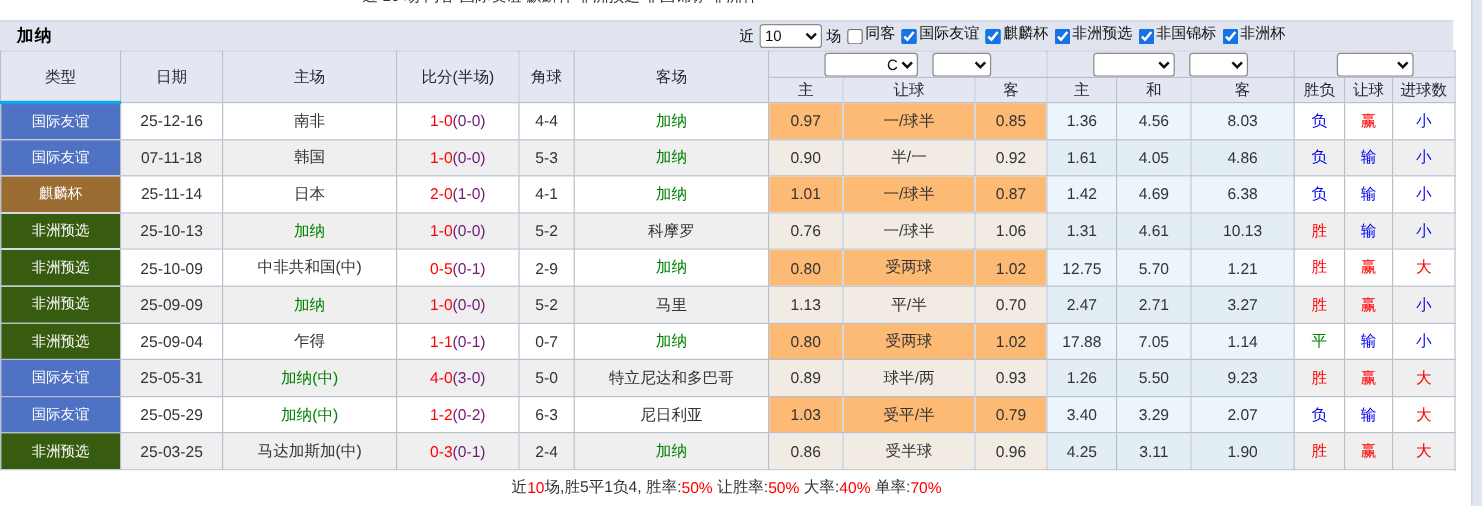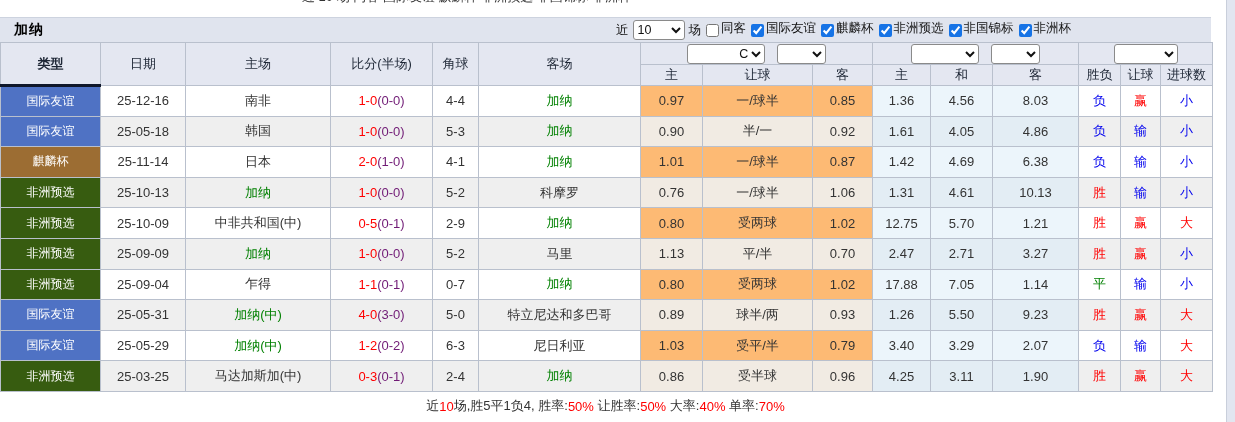--- a/index.html
+++ b/index.html
@@ -22,21 +22,21 @@
   .filters .cb-label { display:inline-flex; align-items:flex-end; margin-left:5px; cursor:default; }
   input[type=checkbox] { width:13px; height:13px; margin:0 2px 0 0; accent-color:#1673e6; }
   select { font-size:12.5px; height:20px; border:1px solid #8a8a8a; border-radius:3px; background:#fff; color:#111; }
 
   
   table { border-collapse:collapse; table-layout:fixed; width:1212px; }
   th, td { border:1px solid #b9c0cd; text-align:center; padding:0; overflow:hidden; white-space:nowrap; }
   thead th { background:#e4e7f1; font-weight:normal; font-size:13px; color:#1d2635; }
   thead tr.row-groups th { height:22px; }
   thead tr.row-subs th { height:21px; }
-  th.first-col { border-bottom:3px solid #0f172a;font-weight:bold; }
+  th.first-col { border-bottom:3px solid #0ea5e9; }
   th.group select { margin:0 4px;padding-left:47px; }
   .sel-crow { width:78px; } .sel-final { width:38px; } .sel-avg { width:68px; } .sel-full { width:64px;text-align:center; }
 
   tbody td { height:30.6px; font-size:13px; color:#333; background:#fff; }
   tr.alt td { background:#efefef; }
   td.odds { background:#fdba74; }  tr.alt td.odds { background:#f1ebe3; }
   td.avg  { background:#ecf5fb; }  tr.alt td.avg  { background:#e3edf4; }
   td.type { color:#fff; font-size:12px; }
   .type-blue  { background:#4f72c4 !important; }
   .type-brown { background:#9c6d33 !important; }
@@ -158,21 +158,21 @@
     <td class="odds">0.85</td>
     <td class="avg">1.36</td>
     <td class="avg">4.56</td>
     <td class="avg">8.03</td>
     <td class="res blue">负</td>
     <td class="res red">赢</td>
     <td class="res blue">小</td>
   </tr>
       <tr class="alt">
     <td class="type type-blue">国际友谊</td>
-    <td class="date">25-05-18</td>
+    <td class="date">07-11-18</td>
     <td class="home">韩国</td>
     <td class="score"><span class="ft">1-0</span><span class="ht">(0-0)</span></td>
     <td class="corner">5-3</td>
     <td class="away green-team">加纳</td>
     <td class="odds">0.90</td>
     <td class="odds">半/一</td>
     <td class="odds">0.92</td>
     <td class="avg">1.61</td>
     <td class="avg">4.05</td>
     <td class="avg">4.86</td>

